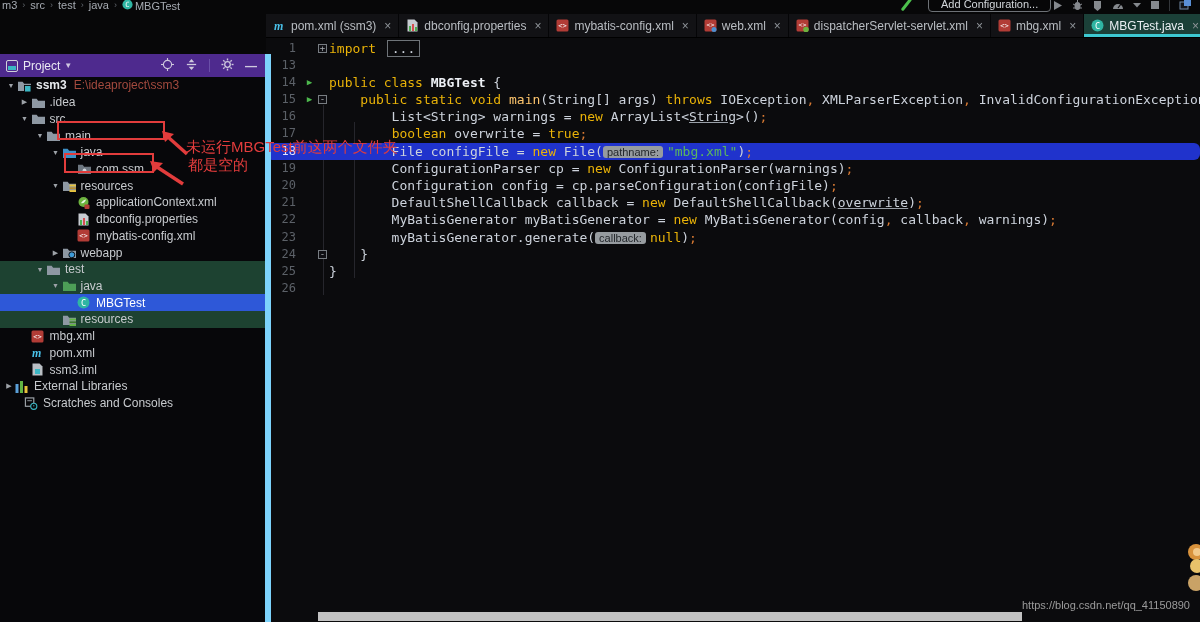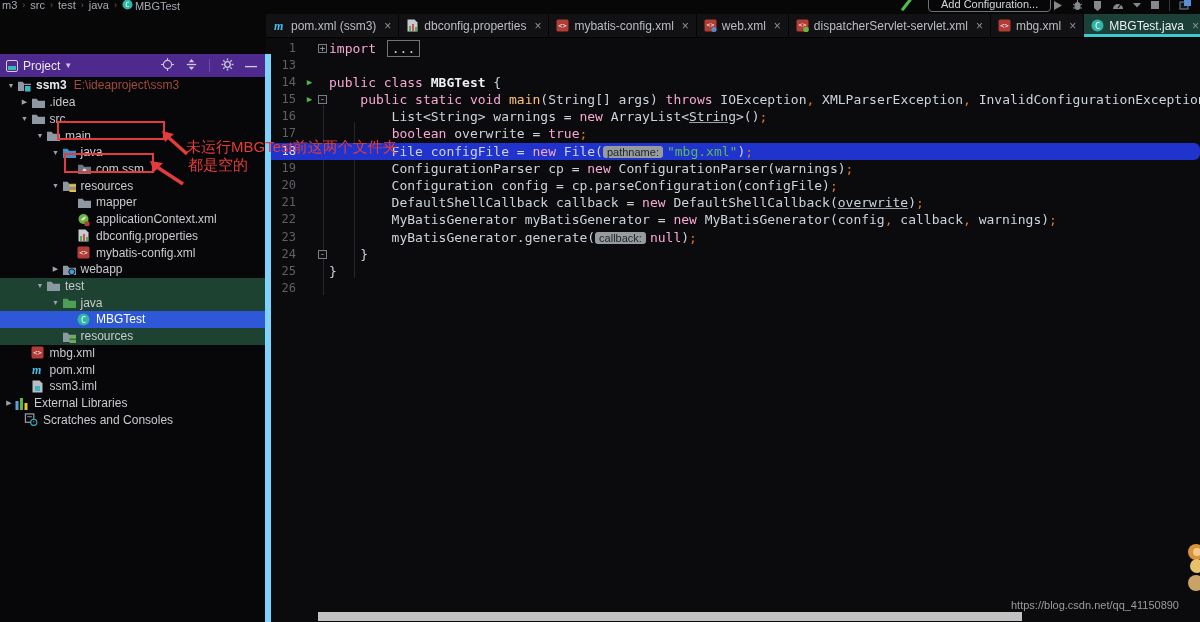--- a/index.html
+++ b/index.html
@@ -52,34 +52,34 @@
         line-height:17.2px;color:#cdd3dc;}
   .crow{display:flex;height:17.2px;white-space:pre;}
   .crow.hl{background:var(--linehl,#2033cc);border-radius:6px;}
   .ln{width:30px;text-align:right;padding-right:7px;color:#5c6168;font-size:12px;flex:none;}
   .runc{width:13px;color:#4db84d;font-size:9px;text-align:center;flex:none;}
   .foldc{width:13px;position:relative;flex:none;}
   .fbox{position:absolute;top:4px;left:2px;width:9px;height:9px;border:1px solid #787d82;
         color:#a8acb0;font-size:9px;line-height:7px;text-align:center;background:#101014;
         box-sizing:border-box;}
   .ct{flex:1;overflow:hidden;}
-  .tk-p{color:#cdd3dc;} .tk-k{color:#f9a8d4;} .tk-o{color:#d97a33;}
+  .tk-p{color:#cdd3dc;} .tk-k{color:#eab308;} .tk-o{color:#d97a33;}
   .tk-s{color:#5db85d;} .tk-m{color:#ffc66d;}
   .tk-c{color:#edf0f5;font-weight:bold;}
   .tk-u{color:#cdd3dc;text-decoration:underline;text-decoration-color:#9aa0a8;}
   .tk-pill{background:#969b9f;color:#23272b;border-radius:3px;padding:0 4px;margin-right:4px;
            font-size:11px;font-family:"Liberation Sans","DejaVu Sans",sans-serif;}
   .tk-fold{border:1px solid #6f7479;padding:0 4px;margin-left:3px;color:#cdd3dc;}
   .guide{position:absolute;width:1px;background:#26262c;}
   .hsb{position:absolute;left:52px;top:598px;width:704px;height:9px;background:#c2c2c2;}
   
   .overlay{position:absolute;left:0;top:0;width:1200px;height:622px;pointer-events:none;z-index:50;}
   .abox{position:absolute;border:2px solid var(--red,#e23c3c);}
   .atext{position:absolute;color:var(--red,#e23c3c);font-size:15px;white-space:nowrap;}
-  .wm{position:absolute;right:21px;top:599px;color:#9b9b9b;font-size:11px;z-index:40;padding-left:21px;}
+  .wm{position:absolute;right:10px;top:599px;color:#9b9b9b;font-size:11px;z-index:40;padding-left:21px;}
   .mascot{position:absolute;right:-6px;top:542px;width:30px;height:60px;z-index:40;}
 </style>
 </head>
 <body>
 
 <div class="titlebar">
   <div class="crumbs" id="crumbs">
       <span class="crumb">m3</span>
       <span class="crumb-sep">›</span>
       <span class="crumb">src</span>
@@ -252,29 +252,20 @@
         <span class="arr">▼</span>
         <span class="ic">
           <svg width="15" height="13" viewBox="0 0 16 14">
             <path d="M1 3h5l1.6 2H15v8H1z" fill="#8e98a3"></path>
             <rect x="8" y="6" width="7" height="2" fill="#e8c33c"></rect>
             <rect x="8" y="9" width="7" height="2" fill="#b98e2f"></rect>
             <rect x="8" y="12" width="7" height="2" fill="#e8c33c"></rect>
           </svg>
         </span>
         <span class="">resources</span>
-      </div>
-      <div class="trow" style="padding-left: 65px;">
-        <span class="arr"></span>
-        <span class="ic">
-          <svg width="15" height="13" viewBox="0 0 16 14">
-            <path d="M1 3h5l1.6 2H15v8H1z" fill="#8e98a3"></path>
-          </svg>
-        </span>
-        <span class="">mapper</span>
       </div>
       <div class="trow" style="padding-left: 65px;">
         <span class="arr"></span>
         <span class="ic">
           <svg width="13" height="13" viewBox="0 0 13 13">
             <circle cx="6.5" cy="6" r="5" fill="#6db33f"></circle>
             <path d="M4 7c1.5-2.5 4-3.5 5-3.5-0.5 2-2.5 4.5-5 3.5z" fill="#eaf6e2"></path>
             <rect x="7.5" y="8.5" width="5" height="4.5" rx="1" fill="#b23c36"></rect>
           </svg>
         </span>

